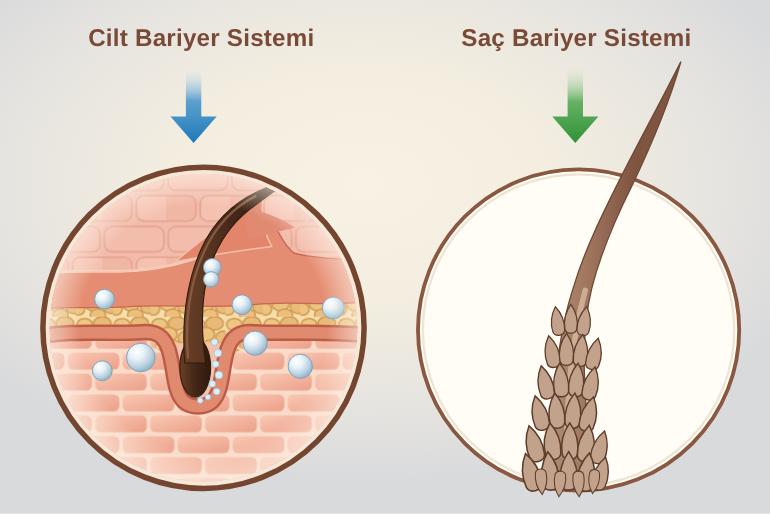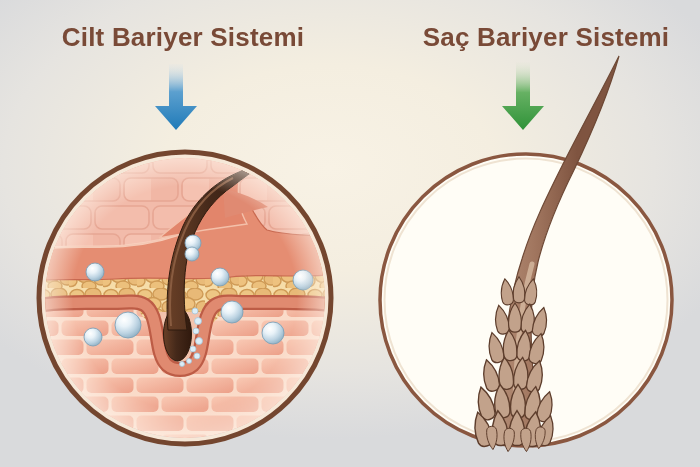--- a/index.html
+++ b/index.html
@@ -3,24 +3,24 @@
 <meta charset="utf-8">
 <style>
   html,body{margin:0;padding:0;}
   body{
     width:700px;height:467px;overflow:hidden;position:relative;
     font-family:"Liberation Sans", sans-serif;
     background:radial-gradient(ellipse 62% 58% at 47% 36%, #f8f2e5 0%, #f4eee0 38%, #e6e4e0 75%, #d9dadc 100%);
   }
   .panel-title{
     position:absolute;top:22px;width:300px;text-align:center;
-    font-size:26px;font-weight:bold;color:#794a37;letter-spacing:.2px;
+    font-size:22px;font-weight:bold;color:#794a37;letter-spacing:.2px;
   }
   #title-left{left:33px;}
-  #title-right{left:396px;}
+  #title-right{left:374px;}
   .arrow{position:absolute;}
   #arrow-blue{left:152px;top:62px;}
   #arrow-green{left:499px;top:60px;}
   svg{display:block;}
   .illus{position:absolute;}
   #skin-illus{left:35px;top:148px;}
   #hair-illus{left:352px;top:32px;}
 </style>
 </head>
 <body>

